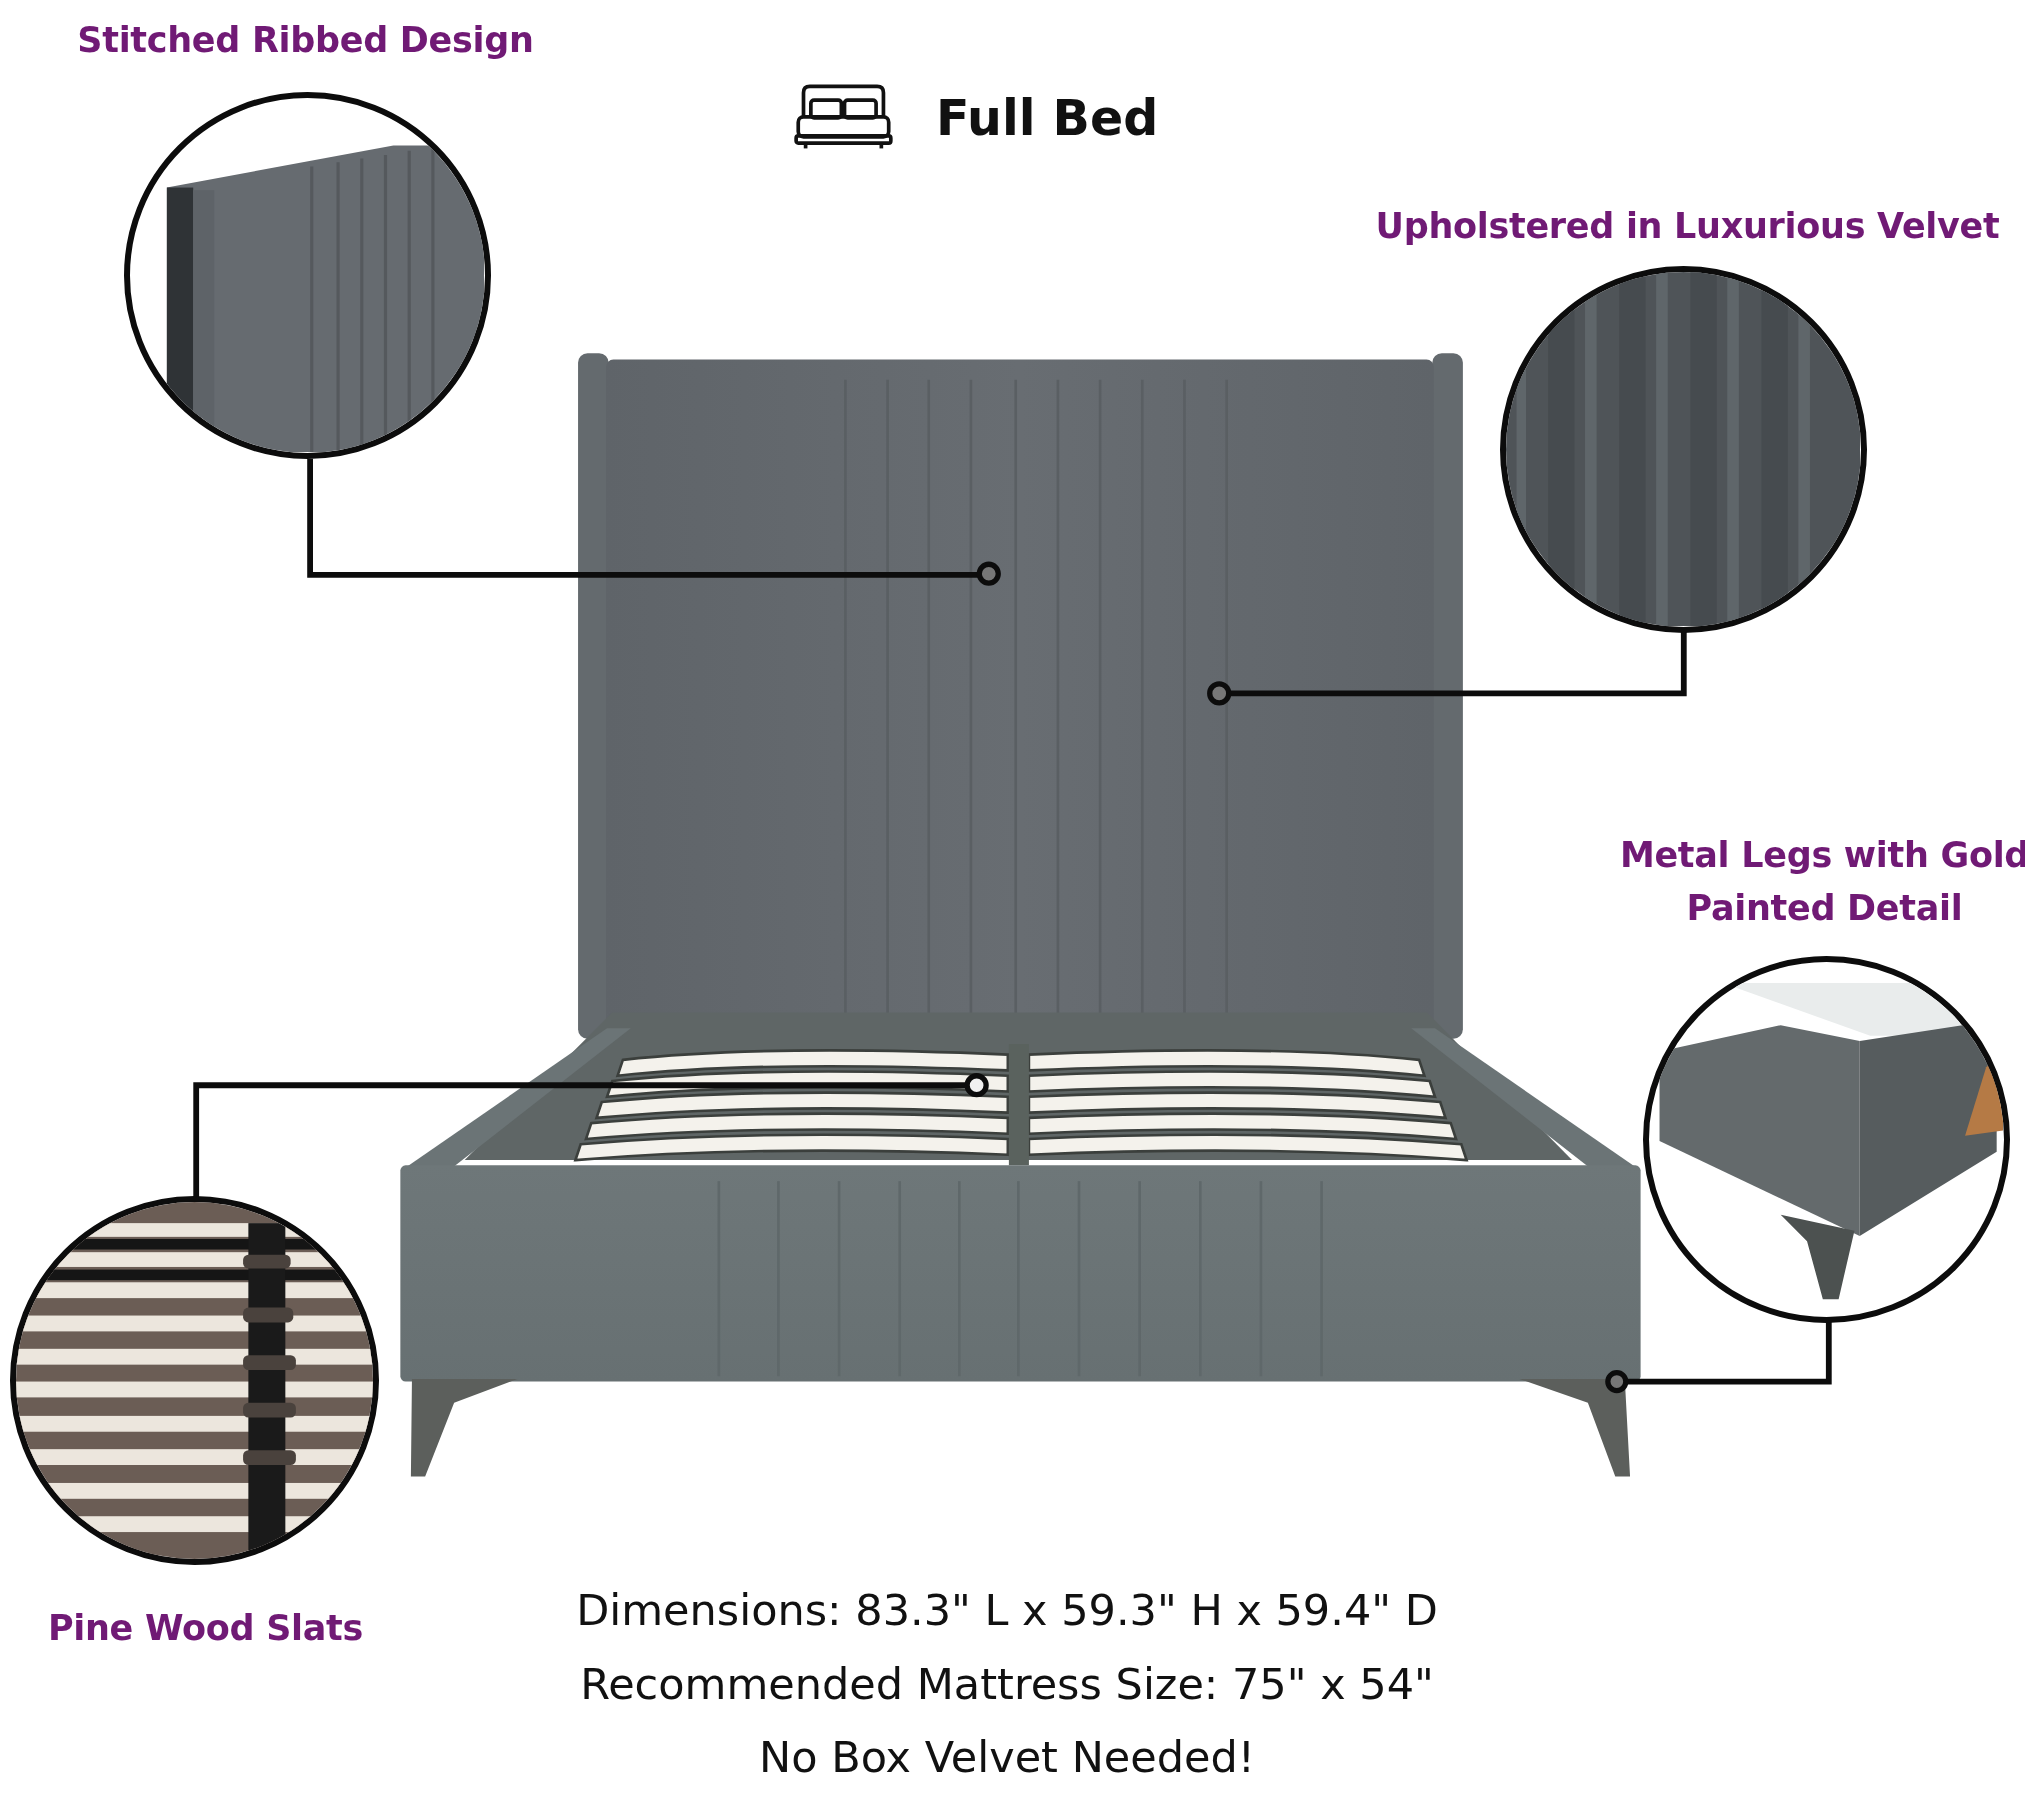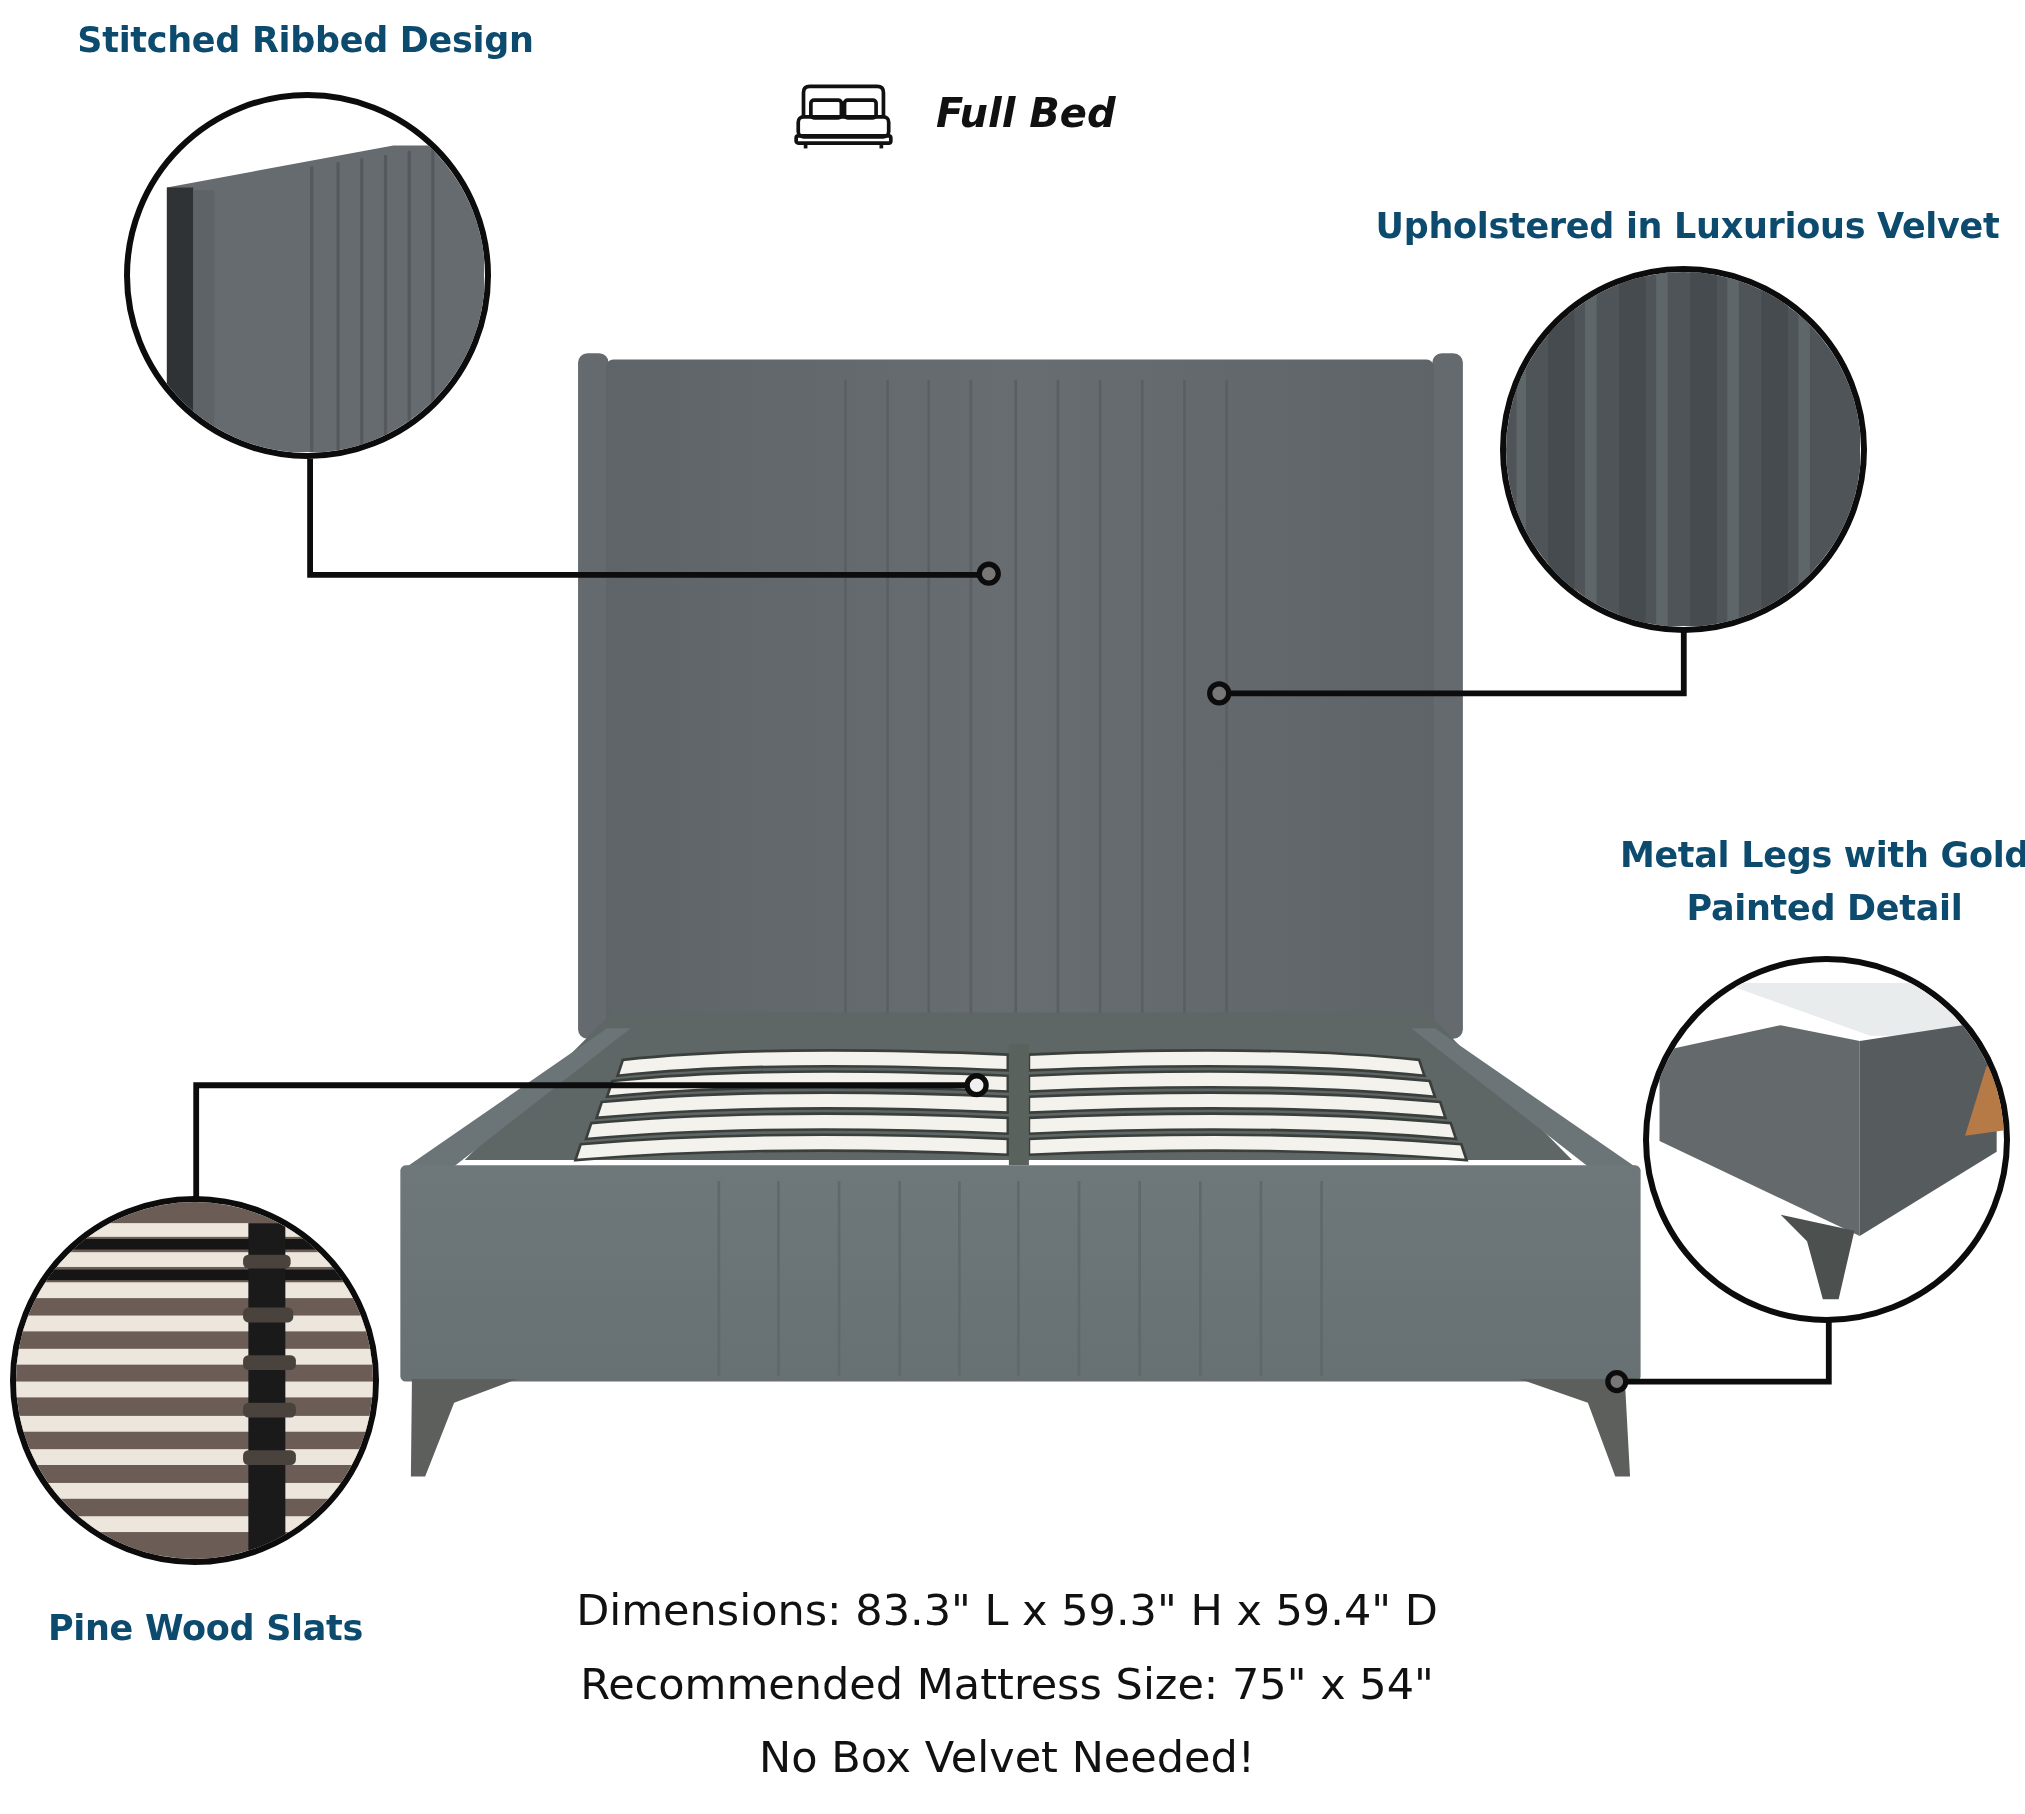--- a/index.html
+++ b/index.html
@@ -1,19 +1,19 @@
 <!DOCTYPE html>
 <html style="font-size:8.4px"><head>
 <meta charset="utf-8">
 <style>
   html, body { margin:0; padding:0; background:#ffffff; }
   body { width:2025px; height:1814px; position:relative; overflow:hidden; font-family:"DejaVu Sans", sans-serif; color:#111; }
   .abs { position:absolute; }
-  .label-bold { font-family:"DejaVu Sans", sans-serif; font-weight:bold; font-size:35px; color:#0c4a6e; white-space:nowrap; text-align:center; letter-spacing:-0.3px; }
-  .title { font-family:"DejaVu Sans", sans-serif; font-weight:bold; font-size:40px; color:#111; white-space:nowrap;font-style:italic; }
+  .label-bold { font-family:"DejaVu Sans", sans-serif; font-weight:bold; font-size:35px; color:#701a75; white-space:nowrap; text-align:center; letter-spacing:-0.3px; }
+  .title { font-family:"DejaVu Sans", sans-serif; font-weight:bold; font-size:49px; color:#111; white-space:nowrap; }
   .spec { font-family:"DejaVu Sans", sans-serif; font-size:43px; color:#111; white-space:nowrap; text-align:center; width:1160px; left:427px; }
   .circle { position:absolute; border-radius:50%; border:6.3px solid #0c0c0c; overflow:hidden; background:#fff; box-sizing:border-box; }
   svg { display:block; }
 </style>
 </head>
 <body>
 
 <div class="abs" style="left:794px; top:79px; width:100px; height:71px;">
   <svg width="100" height="71" viewBox="0 0 190 135">
     <g fill="none" stroke="#111" stroke-width="7" stroke-linejoin="round">

